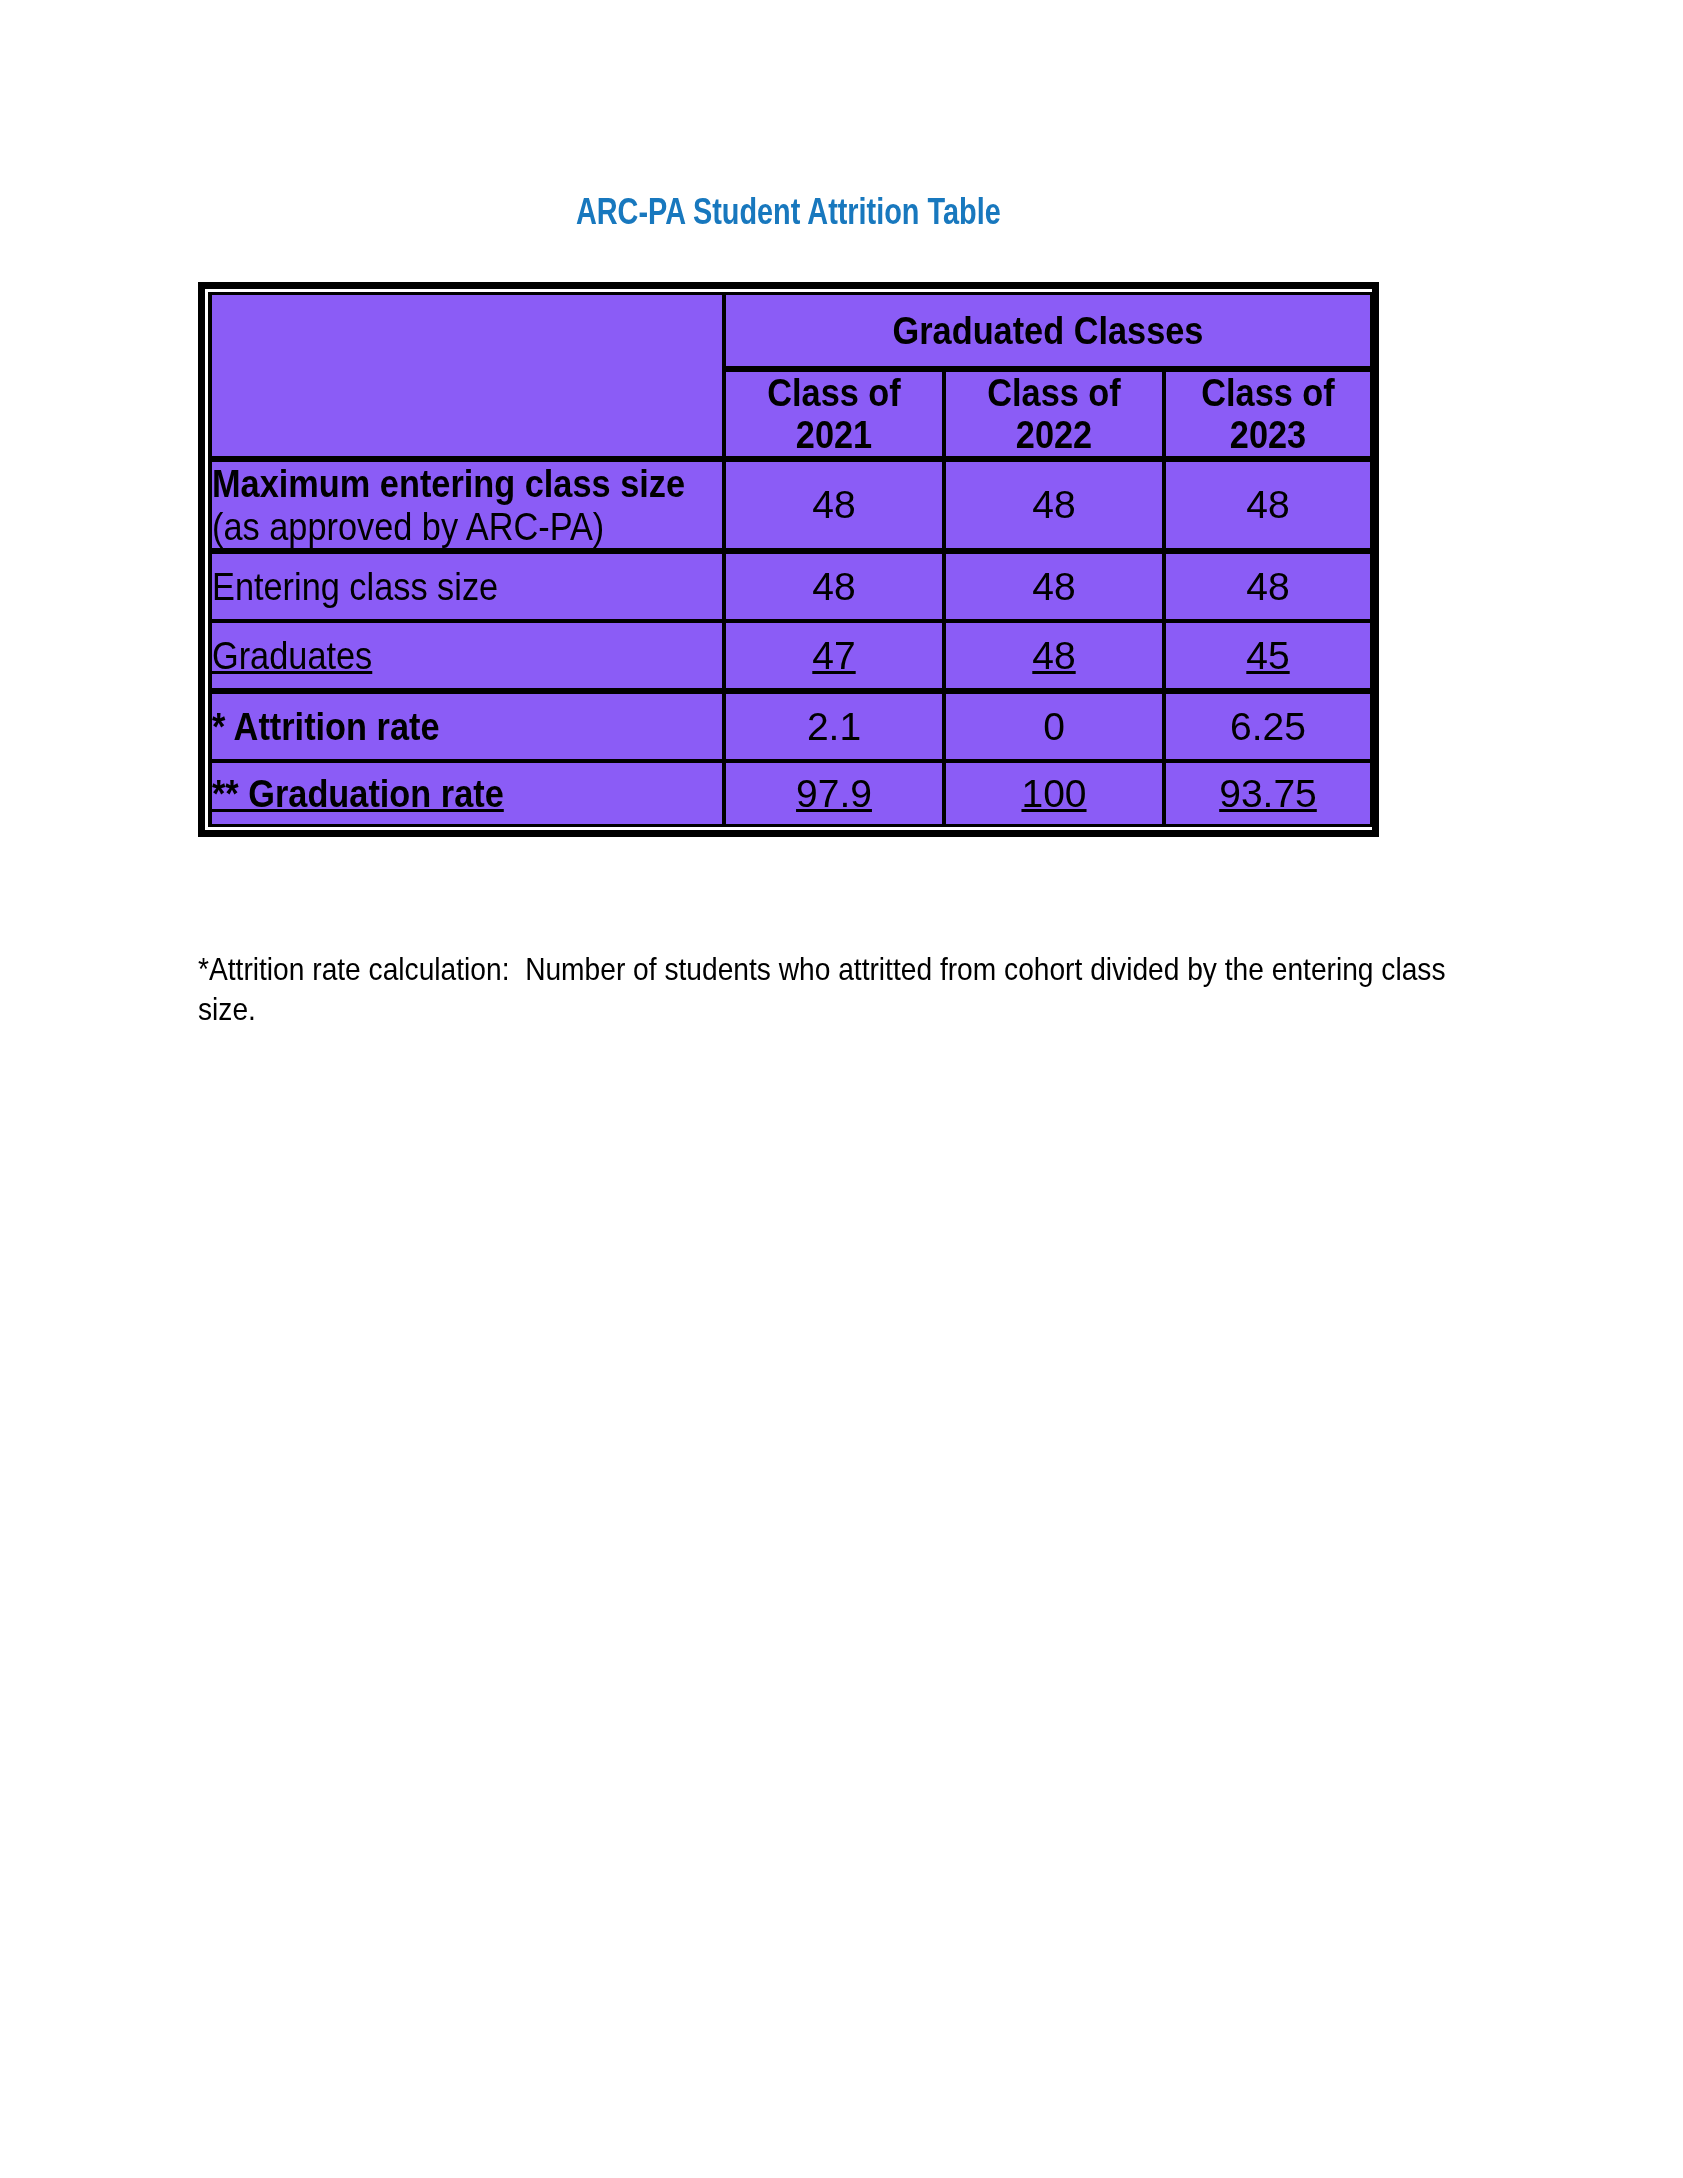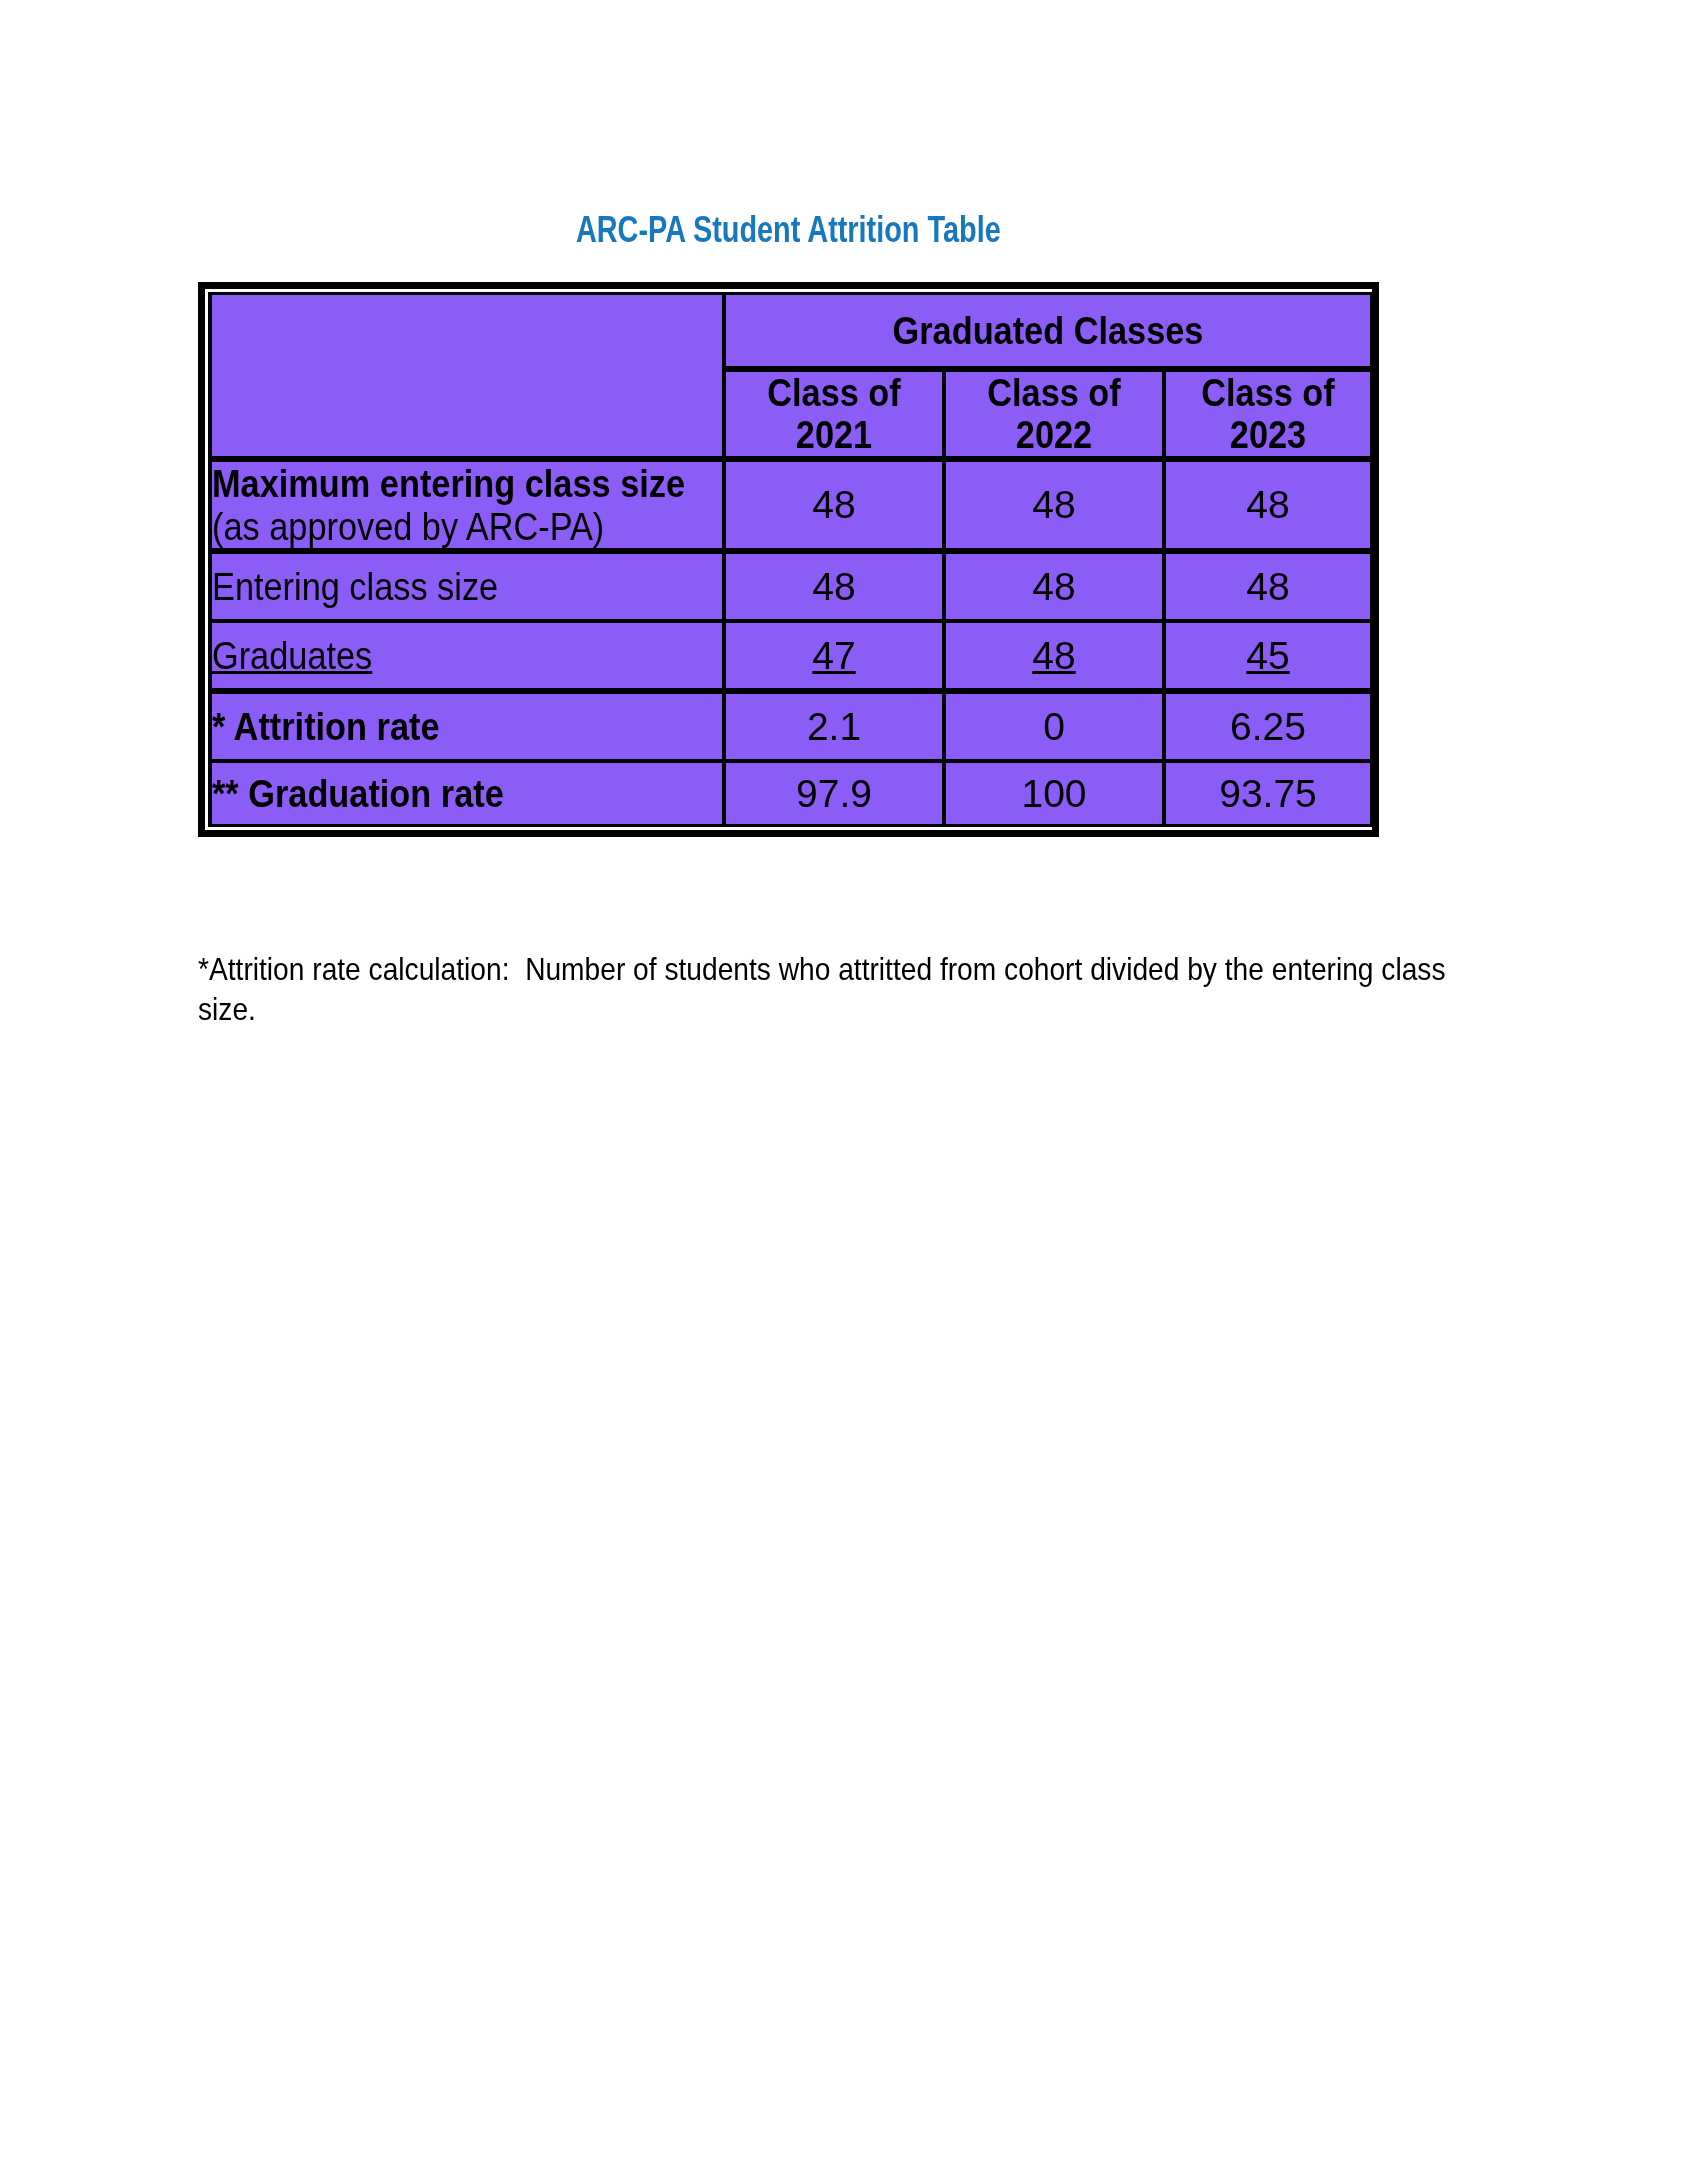--- a/index.html
+++ b/index.html
@@ -10,21 +10,21 @@
     background: #ffffff;
     font-family: "Liberation Sans", sans-serif;
     color: #000000;
     overflow: hidden;
   }
 
   
   .title {
     position: absolute;
     left: 198px;
-    top: 208px;
+    top: 190px;
     width: 1181px;
     text-align: center;
   }
   .title .t {
     display: inline-block;
     font-size: 37px;
     font-weight: 700;
     line-height: 44px;
     color: #1878BE;
     transform: scaleX(0.78);
@@ -62,21 +62,21 @@
   col.c2 { width: 220px; }
   col.c3 { width: 208px; }
 
   
   tr.h1 td { height: 71px; }
   tr.h2 td { height: 79px; }
   tr.r1 td { height: 81px; }
   tr.r2 td { height: 65px; }
   tr.r3 td { height: 65px; text-decoration: underline; }
   tr.r4 td { height: 65px; }
-  tr.r5 td { height: 61px; }
+  tr.r5 td { height: 61px; text-decoration: underline; }
 
   
   tr.h1 td, tr.h2 td, tr.r1 td, tr.r3 td { border-bottom-width: 6px; }
   tr.r2 td, tr.r4 td { border-bottom-width: 3px; }
   tr.h1 td { border-top-width: 3px; }
   tr.r5 td { border-bottom-width: 3px; }
 
   .group-head, .col-head { text-align: center; font-weight: 700; }
   .group-head .line, .col-head .line {
     line-height: 42px;

